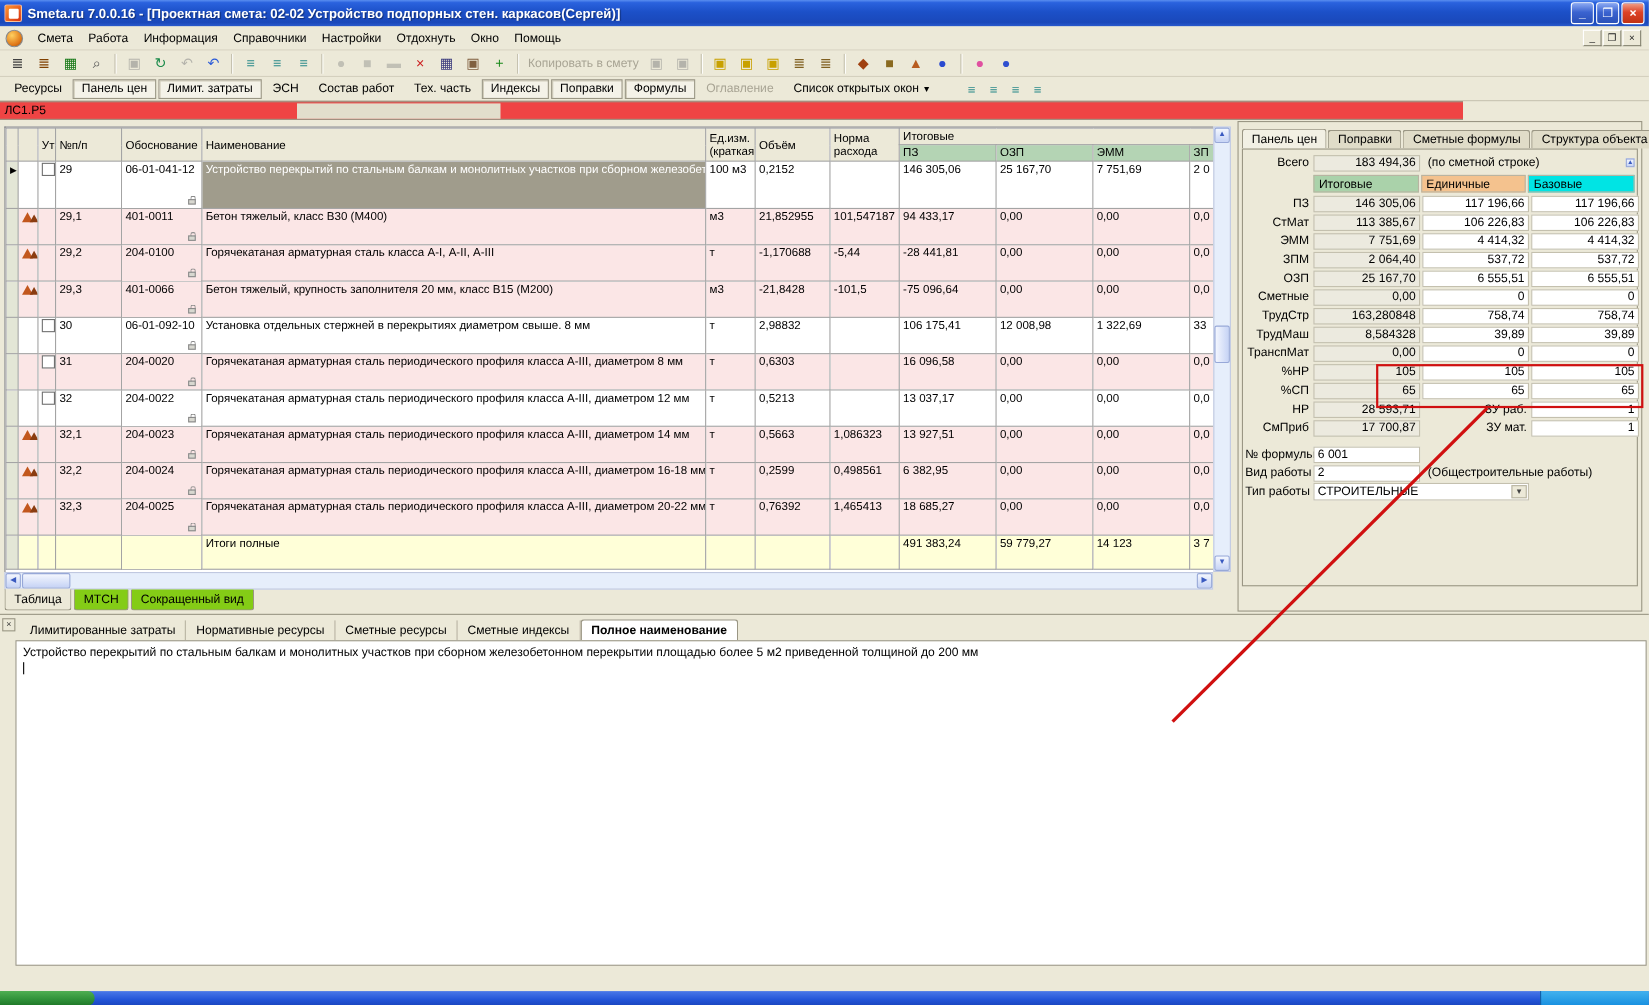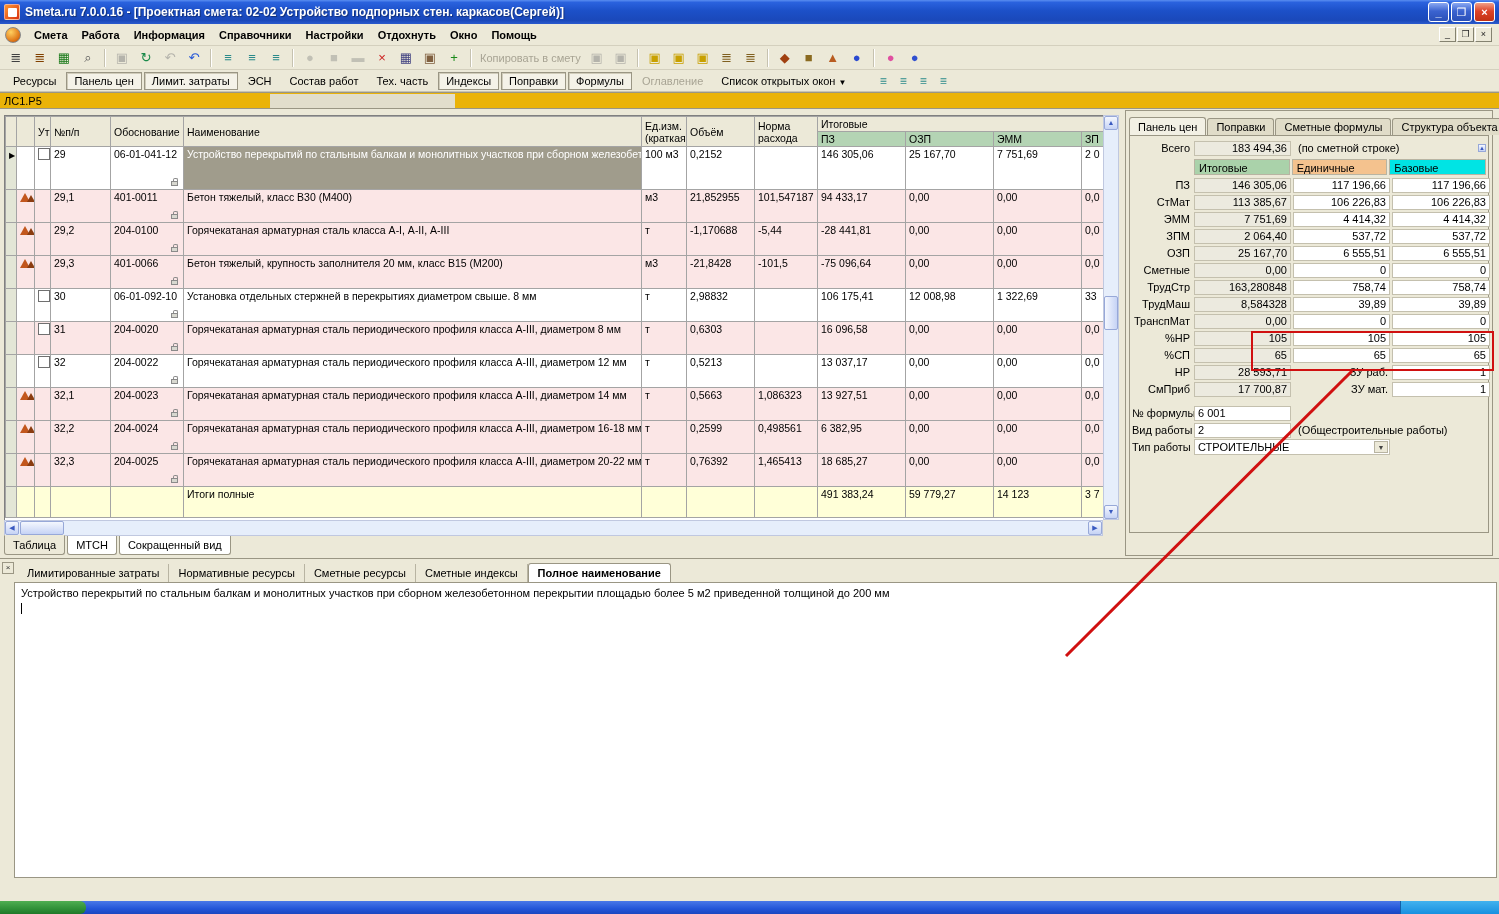--- a/index.html
+++ b/index.html
@@ -44,21 +44,21 @@
     display:flex;align-items:center;padding:0 4px;border-bottom:1px solid #c8c4b2;}
   .view-btn{padding:2px 7px;margin:0 1px;white-space:nowrap;border:1px solid transparent;}
   .view-btn.pressed{border:1px solid #9a9684;background:#f4f2e8;box-shadow:inset 1px 1px 0 #d0ccba;}
   .view-btn.disabled{color:#a8a494;}
   .view-btn .arrow{font-size:8px;margin-left:3px;}
   .tb2-icons{margin-left:18px;display:flex;}
   .tb2-ic{width:20px;height:18px;display:inline-flex;align-items:center;justify-content:center;
     color:#2a8a8a;font-size:12px;border:1px solid transparent;}
 
   
-  .refbar{position:absolute;left:0;top:92px;width:1499px;height:17px;background:#eab308;
+  .refbar{position:absolute;left:0;top:92px;width:1330px;height:17px;background:#ef4444;
     border:1px solid #9a9684;border-left:none;border-right:none;display:flex;align-items:center;text-align:right;}
   .ref-text{padding-left:4px;}
   .ref-gray{position:absolute;left:270px;top:1px;width:185px;height:14px;background:#e2decc;}
 
   
   .table-wrap{position:absolute;left:4px;top:115px;width:1099px;height:405px;background:#fff;
     overflow:hidden;border:1px solid #808080;border-right:none;border-bottom:none;}
   table.est{border-collapse:collapse;table-layout:fixed;width:1099px;font-size:10.5px;}
   table.est td,table.est th{border:1px solid #a4a4a4;padding:1px 3px;vertical-align:top;text-align:left;
     overflow:hidden;white-space:nowrap;font-weight:normal;}
@@ -129,21 +129,21 @@
   .dropdown .dd-arrow{position:absolute;right:1px;top:1px;width:14px;height:12px;background:#ece9d8;
     border:1px solid #b8b4a2;font-size:7px;line-height:11px;text-align:center;color:#444;}
   .panel-vscroll{position:absolute;right:-1px;top:4px;width:11px;height:430px;}
   .pv-btn{width:11px;height:11px;background:linear-gradient(180deg,#f4f7fe,#c6d3f5);
     border:1px solid #97a8d8;color:#3a5ac0;font-size:6px;line-height:9px;text-align:center;}
   .pv-bot{position:absolute;bottom:0;}
 
   
   .bottom-tabs{position:absolute;left:4px;top:536px;height:21px;display:flex;align-items:flex-start;}
   .btab{padding:3px 8px;border:1px solid #9a9684;border-top:none;border-radius:0 0 3px 3px;
-    background:#ffffff;margin-right:2px;white-space:nowrap;}
+    background:#84cc16;margin-right:2px;white-space:nowrap;}
   .btab.active{background:#ece9d8;border-top:1px solid #ece9d8;margin-top:-1px;}
   .lower-pane{position:absolute;left:0;top:558px;width:1499px;height:322px;background:#ece9d8;
     border-top:1px solid #9a9684;}
   .pane-close{position:absolute;left:2px;top:3px;width:12px;height:12px;border:1px solid #9a9684;
     background:#ece9d8;font-size:8px;line-height:10px;text-align:center;color:#333;}
   .lower-tabs{position:absolute;left:18px;top:2px;height:21px;display:flex;align-items:flex-end;}
   .ltab{padding:3px 9px;white-space:nowrap;border-right:1px solid #b8b4a2;color:#000;}
   .ltab.active{border:1px solid #9a9684;border-bottom:none;border-radius:3px 3px 0 0;background:#fff;font-weight:bold;}
   .lower-text{position:absolute;left:14px;top:23px;width:1483px;height:296px;background:#fff;
     border:1px solid #9a9684;padding:3px 6px;line-height:14px;}
@@ -183,21 +183,21 @@
     <span class="title-text">Smeta.ru  7.0.0.16   - [Проектная смета: 02-02 Устройство подпорных  стен. каркасов(Сергей)]</span>
     <span class="winbtns">
       <span class="winbtn">_</span>
       <span class="winbtn">❐</span>
       <span class="winbtn close">×</span>
     </span>
   </div>
 
   <div class="menubar">
     <span class="menu-ico"></span>
-    <span style="display:flex;font-weight:bold;">
+    <span style="display:flex;">
         <span class="menu-item">Смета</span>
         <span class="menu-item">Работа</span>
         <span class="menu-item">Информация</span>
         <span class="menu-item">Справочники</span>
         <span class="menu-item">Настройки</span>
         <span class="menu-item">Отдохнуть</span>
         <span class="menu-item">Окно</span>
         <span class="menu-item">Помощь</span>
       </span>
     <span class="mdi-btns">

